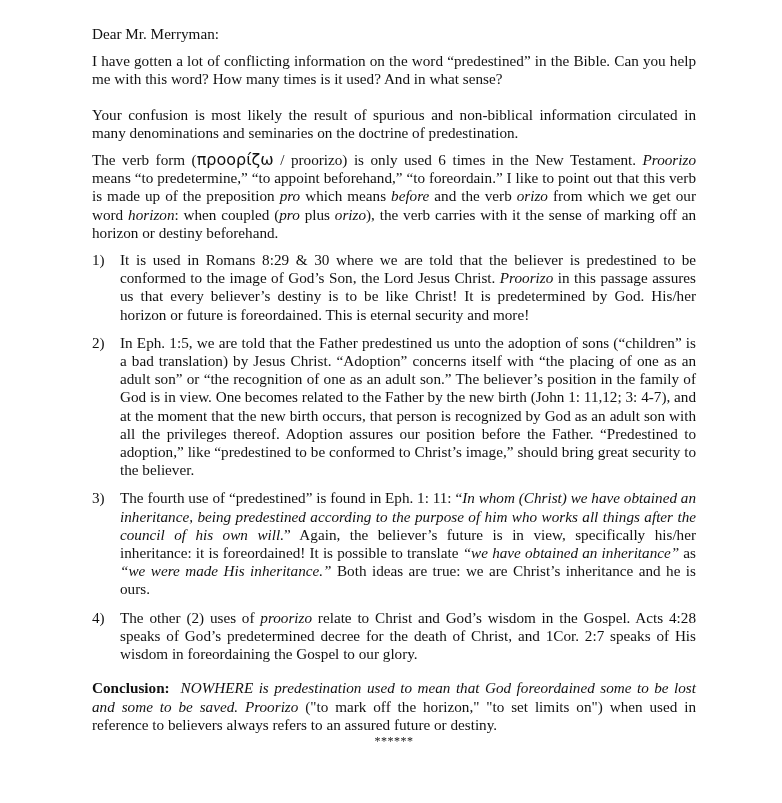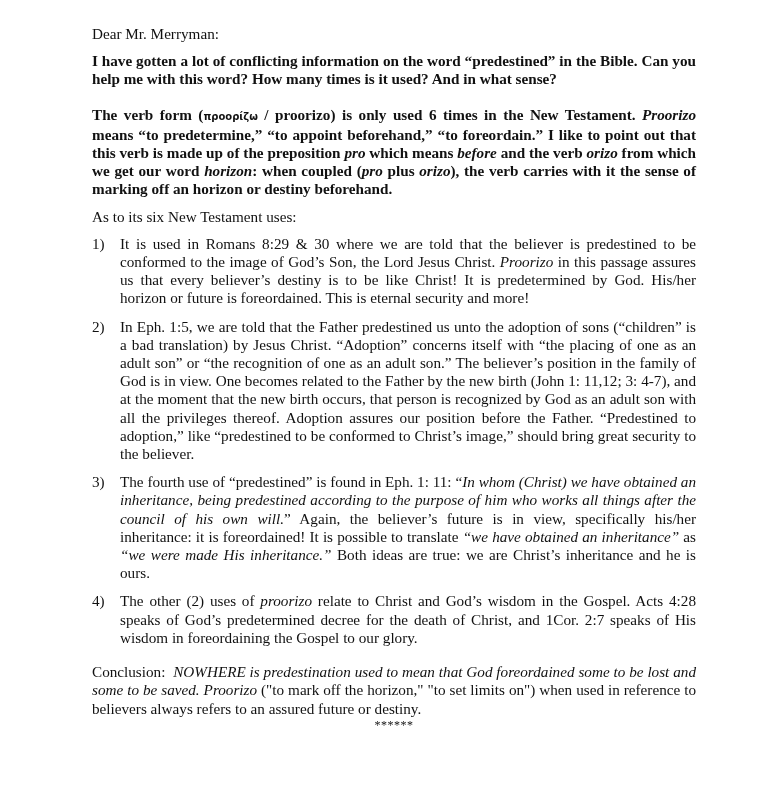--- a/index.html
+++ b/index.html
@@ -9,48 +9,48 @@
     color: #111111;
     font-size: 15.2px;
     line-height: 18.2px;
   }
   .page { position: relative; width: 782px; height: 793px; }
   .doc { position: absolute; left: 92px; top: 25px; width: 604px; }
   p { margin: 0; }
   .salutation { margin-bottom: 9px; }
   .question { margin-bottom: 17px; }
   .answer-head { text-align: center; font-weight: bold; margin-bottom: 0; }
-  .just { text-align: justify; font-weight: bold; }
+  .just { text-align: justify; }
   .para { margin-bottom: 9px; }
   .uses-intro { margin-bottom: 9px; }
   .item { display: flex; margin-bottom: 10px; text-align: justify; }
   .item .num { width: 28px; flex: 0 0 28px; }
   .item .body { flex: 1; }
   .item4 .body { text-align: justify; font-family: Liberation Serif, serif; }
-  .greek { font-family: "DejaVu Sans", sans-serif; font-size: 10px; }
+  .greek { font-family: "DejaVu Sans", sans-serif; font-size: 16px; }
   .conclusion { margin-top: 16px; text-align: justify; }
   .stars { text-align: center; letter-spacing: 0.5px; font-size: 12px; line-height: 12px; margin-top: 1px; }
   i, em { font-style: italic; }
-  b { font-weight: normal; }
+  b { font-weight: bold; }
 </style>
 </head>
 <body>
 
 <div class="page">
   <div class="doc">
 
     <p class="salutation">Dear Mr. Merryman:</p>
 
     <p class="question just">I have gotten a lot of conflicting information on the word “predestined” in the Bible.  Can you help me with this word? How many times is it used?  And in what sense?</p>
 
 
+    <p class="para just">Your confusion is most likely the result of spurious and non-biblical information circulated in many denominations and seminaries on the doctrine of predestination.</p>
 
     <p class="para just"><span>The verb form (</span><span class="greek">προορίζω</span><span> / proorizo) is only used 6 times in the New Testament.  </span><i>Proorizo</i><span> means “to predetermine,” “to appoint beforehand,” “to foreordain.”  I like to point out that this verb is made up of the preposition </span><i>pro</i><span> which means </span><i>before</i><span> and the verb </span><i>orizo</i><span> from which we get our word </span><i>horizon</i><span>: when coupled (</span><i>pro</i><span> plus </span><i>orizo</i><span>), the verb carries with it the sense of marking off an horizon or destiny beforehand.</span></p>
 
-    <p class="uses-intro">As to its six New Testament uses:</p>
 
     <div class="item">
       <span class="num">1)</span>
       <span class="body"><span>It is used in Romans 8:29 &amp; 30 where we are told that the believer is predestined to be conformed to the image of God’s Son, the Lord Jesus Christ.  </span><i>Proorizo</i><span> in this passage assures us that every believer’s destiny is to be like Christ!  It is predetermined by God. His/her horizon or future is foreordained.  This is eternal security and more!</span></span>
     </div>
 
     <div class="item">
       <span class="num">2)</span>
       <span class="body">In Eph. 1:5, we are told that the Father predestined us unto the adoption of sons (“children” is a bad translation) by Jesus Christ.  “Adoption” concerns itself with “the placing of one as an adult son” or “the recognition of one as an adult son.”  The believer’s position in the family of God is in view. One becomes related to the Father by the new birth (John 1: 11,12; 3: 4-7), and at the moment that the new birth occurs, that person is recognized by God as an adult son with all the privileges thereof.  Adoption assures our position before the Father.  “Predestined to adoption,” like “predestined to be conformed to Christ’s image,” should bring great security to the believer.</span>
     </div>

